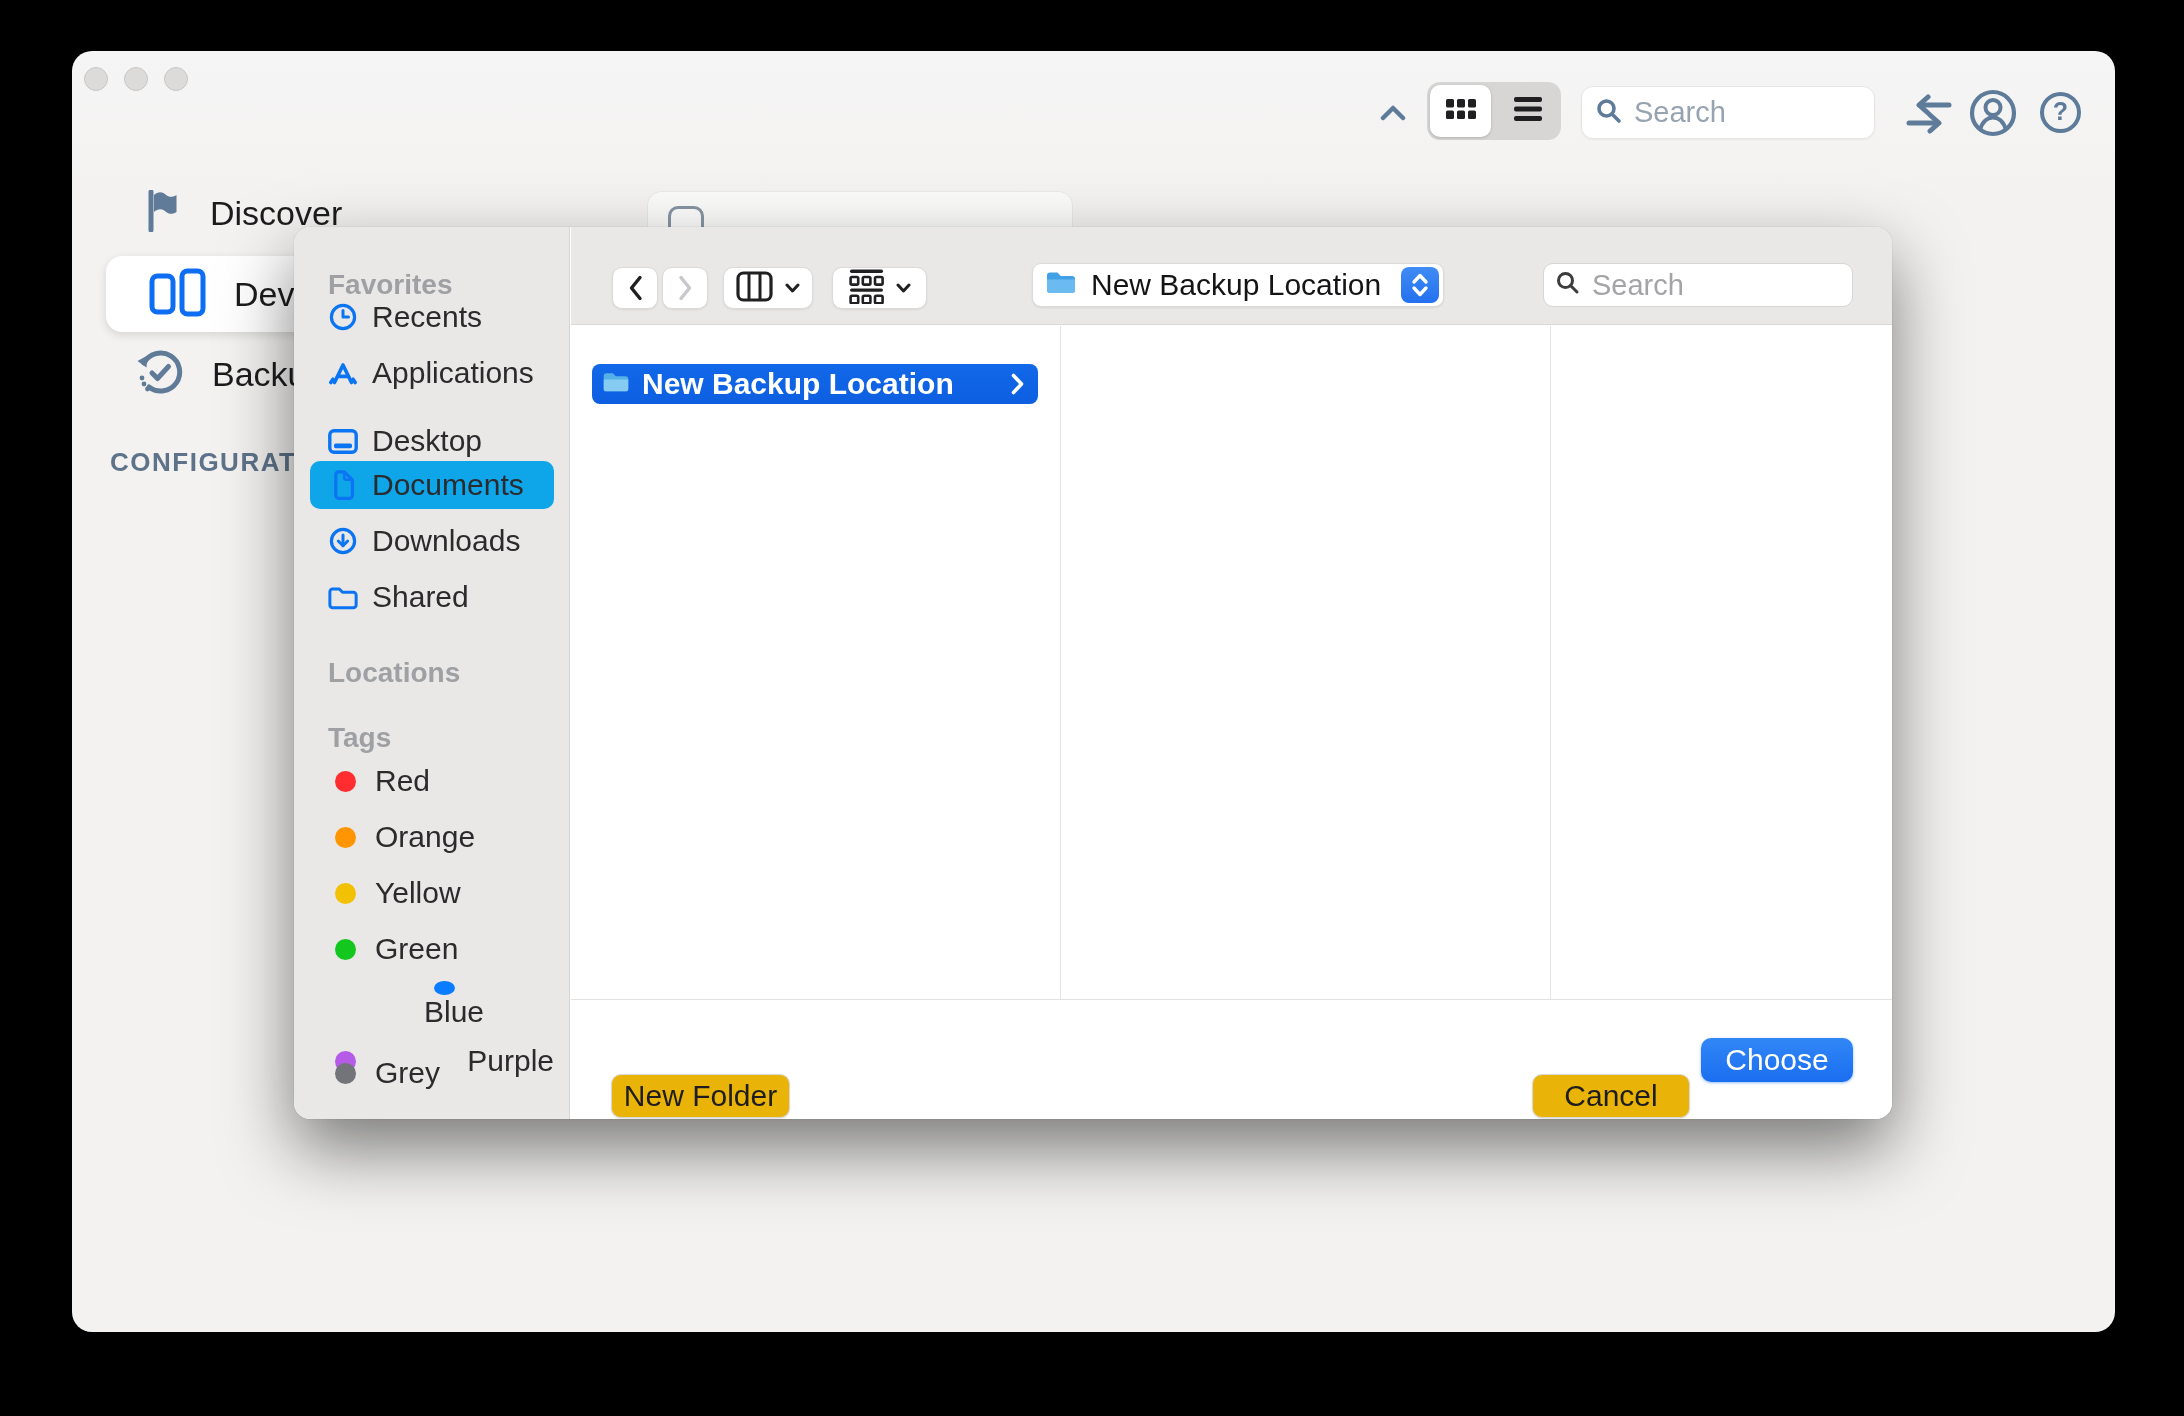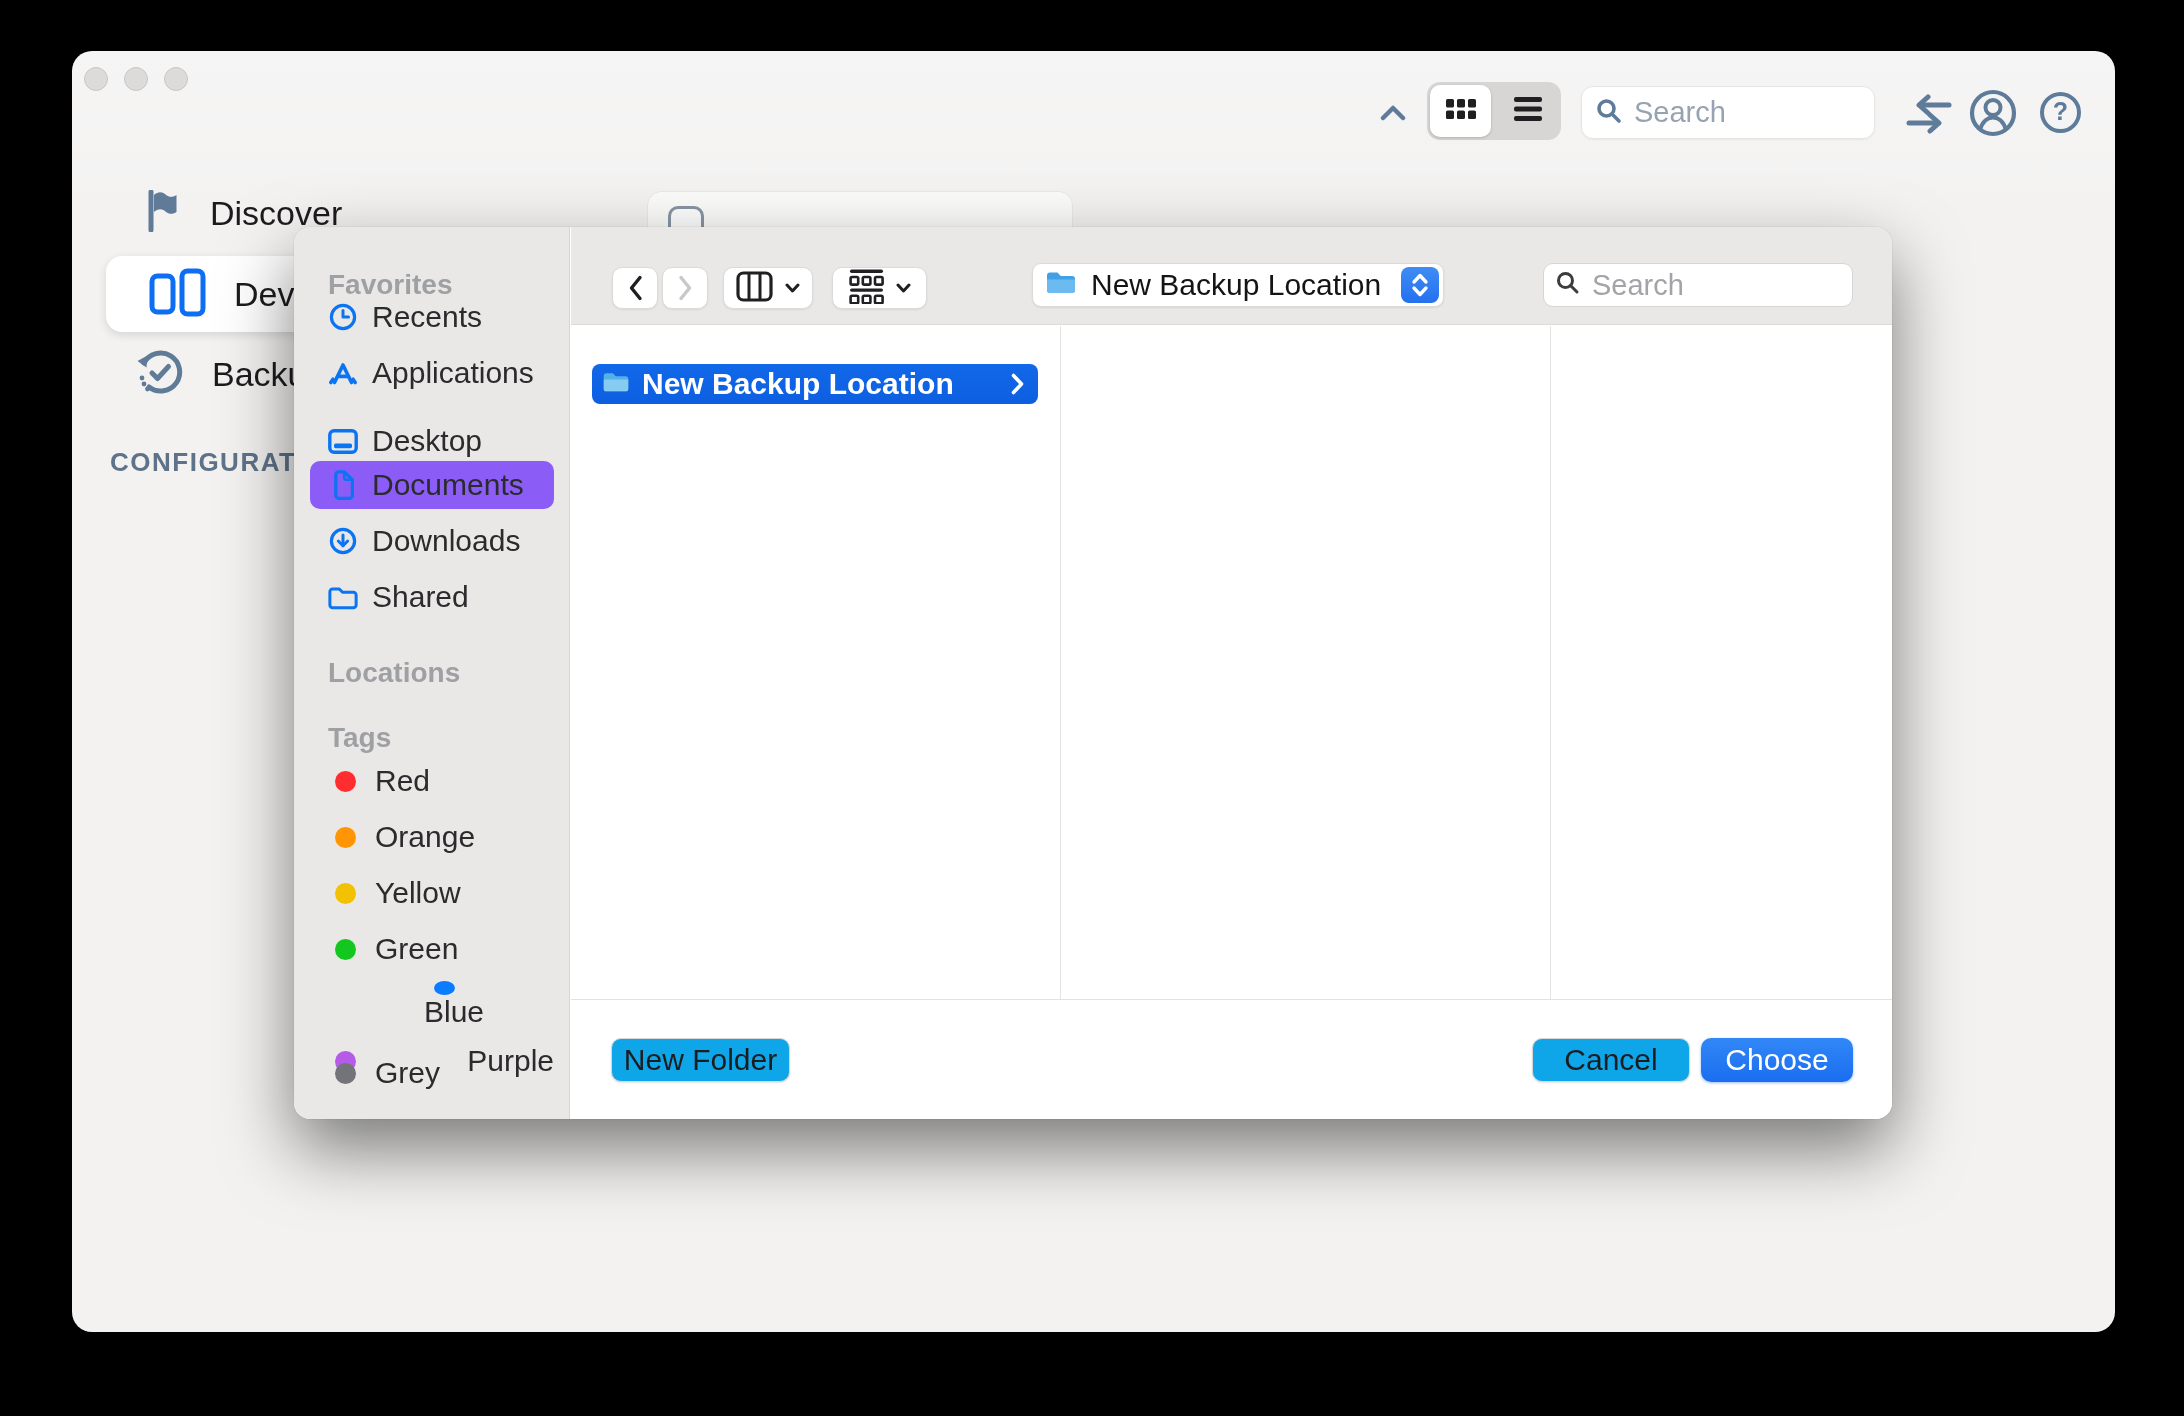--- a/index.html
+++ b/index.html
@@ -43,21 +43,21 @@
   .dialog{position:absolute;left:222px;top:176px;width:1598px;height:892px;background:#fff;border-radius:16px;overflow:hidden;
           box-shadow:0 30px 70px rgba(0,0,0,.5),0 0 1px rgba(0,0,0,.35);z-index:10;}
   .dlg-sidebar{position:absolute;left:0;top:0;width:276px;height:892px;background:#e9e8e7;border-right:1px solid #d6d5d4;box-sizing:border-box;}
   .dlg-toolbar{position:absolute;left:277px;top:0;width:1321px;height:98px;background:#e9e8e7;border-bottom:1px solid #dbdad9;box-sizing:border-box;}
   .dlg-content{position:absolute;left:277px;top:99px;width:1321px;height:673px;background:#fff;}
   .col-div{position:absolute;top:0;width:1px;height:673px;background:#e5e4e3;}
   .dlg-footer{position:absolute;left:277px;top:772px;width:1321px;height:120px;background:#fff;border-top:1px solid #e3e2e1;box-sizing:border-box;}
 
   .hdr{position:absolute;left:34px;font-size:28px;font-weight:bold;color:#9fa0a3;}
   .fav-row{position:absolute;left:16px;width:244px;height:48px;display:flex;align-items:center;padding-left:18px;box-sizing:border-box;border-radius:10px;}
-  .fav-row.sel{background:#8b5cf6;}
+  .fav-row.sel{background:#0ea5e9;}
   .fav-ico{width:30px;display:flex;justify-content:center;}
   .fav-lbl{margin-left:14px;font-size:30px;color:#2b2b2d;white-space:nowrap;}
   .tag-row{position:absolute;left:16px;width:244px;height:48px;display:flex;align-items:center;padding-left:25px;box-sizing:border-box;}
   .tag-dot{width:21px;height:21px;border-radius:50%;}
   .tag-lbl{margin-left:19px;font-size:30px;color:#2b2b2d;}
 
   .tb-btn{position:absolute;top:40px;height:42px;background:#fff;border:1px solid #dcdbda;border-radius:10px;box-sizing:border-box;
           display:flex;align-items:center;justify-content:center;box-shadow:0 1px 2px rgba(0,0,0,.08);gap:12px;}
   .popup{position:absolute;left:738px;top:36px;width:412px;height:44px;background:#fff;border:1px solid #dcdbda;border-radius:9px;box-sizing:border-box;
          display:flex;align-items:center;box-shadow:0 1px 2px rgba(0,0,0,.08);padding-left:12px;}
@@ -69,21 +69,21 @@
   .dlg-search input{flex:1;border:none;outline:none;background:transparent;font:29px "Liberation Sans",sans-serif;color:#333;min-width:0;}
   .dlg-search input::placeholder{color:#a3a3a8;}
 
   .sel-item{position:absolute;left:298px;top:137px;width:446px;height:40px;border-radius:8px;background:linear-gradient(#1168e9,#0d5fe0);
             display:flex;align-items:center;padding-left:10px;box-sizing:border-box;}
   .sel-item-lbl{margin-left:12px;font-size:30px;font-weight:bold;color:#fff;white-space:nowrap;flex:1;}
   .sel-item-chev{margin-right:14px;display:flex;}
 
   .btn{position:absolute;top:811px;height:44px;border-radius:10px;display:flex;align-items:center;justify-content:center;
        font-size:30px;box-sizing:border-box;}
-  .btn.plain{background:#0ea5e9;border:1px solid #d9d8d7;box-shadow:0 1px 2px rgba(0,0,0,.12);color:#1d1d1f;}
+  .btn.plain{background:#eab308;border:1px solid #d9d8d7;box-shadow:0 1px 2px rgba(0,0,0,.12);color:#1d1d1f;margin-top:36px;}
   .btn.primary{background:linear-gradient(180deg,#3287f7,#1a6ef0);color:#fff;box-shadow:0 1px 3px rgba(21,108,238,.45);}
 </style>
 </head>
 <body>
 
 <div class="screen">
   <div class="window">
 
     <div class="traffic">
       <div class="tl"></div>

